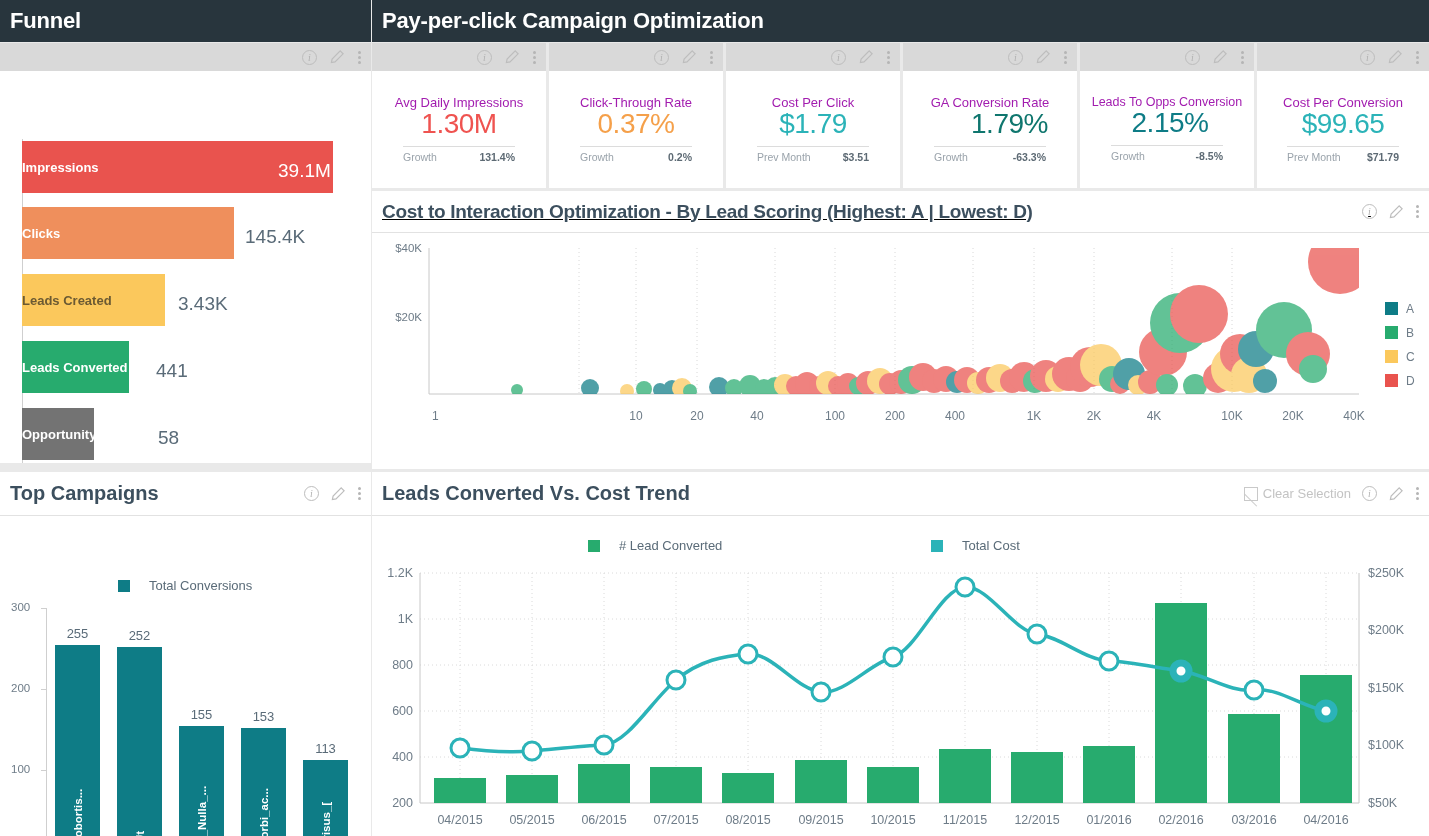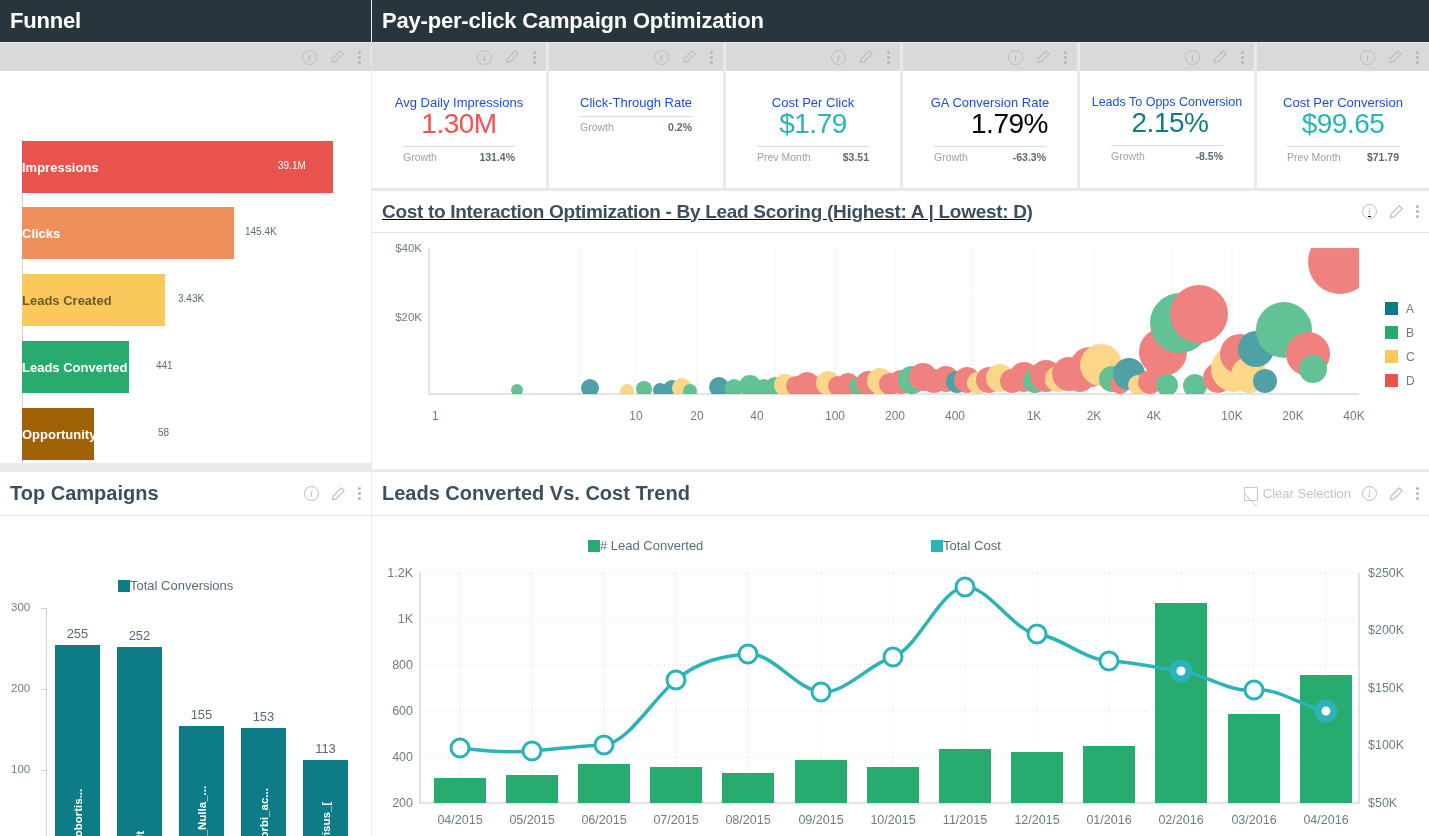--- a/index.html
+++ b/index.html
@@ -48,43 +48,43 @@
     justify-content:center; align-items:center; gap:2px;}
   .ic-dots i { width:3px;height:3px;background:#b5b5b5;border-radius:50%; display:block;}
   .clear-sel { display:flex; align-items:center; gap:5px; color:#c3c3c3; font-size:13px;}
   .ic-clear { width:14px;height:14px; border:1.3px solid #c9c9c9; position:relative;}
   .ic-clear:after { content:""; position:absolute; left:-1px; top:5px; width:18px;
       height:1.3px; background:#c9c9c9; transform:rotate(45deg); transform-origin:left;}
 
   
   .kpi { position:absolute; background:#fff; }
   .kpi .body { text-align:center; padding-top:24px; }
-  .kpi .label { font-size:13px; color:#1d4ed8; }
+  .kpi .label { font-size:13px; color:#a21caf; }
   .kpi .value { font-size:28px; margin-top:-2px; letter-spacing:-0.5px;}
   .kpi .rule { height:1px; background:#dcdcdc; margin:6px auto 0; }
   .kpi .foot { display:flex; justify-content:space-between; margin:4px auto 0;
     font-size:10.5px; color:#9aa3ab; }
   .kpi .foot b { color:#5d6a74; }
 
   
   .funnel-area { position:absolute; }
   .fbar { position:absolute; display:flex; align-items:center; }
   .fbar .blabel { color:#fff; font-size:13px; font-weight:bold; 
      white-space:nowrap; }
-  .fval { position:absolute; font-size:10px; color:#5a6b78; white-space:nowrap;}
+  .fval { position:absolute; font-size:19px; color:#5a6b78; white-space:nowrap;}
   .fval.inside { color:#fff; font-weight:normal;}
   .axis-line { position:absolute; background:#cfcfcf; }
   .tick-lbl { position:absolute; font-size:11.5px; color:#6e7c88; }
 
   
   .tcbar { position:absolute; background:#0e7c86; }
   .tcbar span { position:absolute; left:50%; bottom:8px; transform:translateX(-50%) rotate(-90deg);
     transform-origin:center; white-space:nowrap; color:#fff; font-size:11.5px; font-weight:bold;}
   .tcv { position:absolute; font-size:13px; color:#5a6b78; text-align:center;}
-  .legend-row { position:absolute; display:flex; align-items:center; gap:0; font-size:13px; color:#5a6b78;}
+  .legend-row { position:absolute; display:flex; align-items:center; gap:19px; font-size:13px; color:#5a6b78;}
   .lg-sq { width:12px;height:12px;display:inline-block;}
 
   
   svg.chart { position:absolute; display:block; }
   .gtxt { font-family:"Liberation Sans", sans-serif; fill:#6e7c88; }
 </style>
 </head>
 <body>
 
 <div class="app">
@@ -128,21 +128,21 @@
       <div class="fbar" style="left:22px;top:203px;width:143px;height:52px;background:#fbc85c;">
         <span class="blabel" style="color:#6b5a33;">Leads Created</span>
       </div>
       <div class="fval" style="left:178px;top:222px;">3.43K</div>
 
       <div class="fbar" style="left:22px;top:270px;width:107px;height:52px;background:#27ab6e;">
         <span class="blabel">Leads Converted</span>
       </div>
       <div class="fval" style="left:156px;top:289px;">441</div>
 
-      <div class="fbar" style="left:22px;top:337px;width:72px;height:52px;background:#a16207;">
+      <div class="fbar" style="left:22px;top:337px;width:72px;height:52px;background:#737373;">
         <span class="blabel">Opportunity Won</span>
       </div>
       <div class="fval" style="left:158px;top:356px;">58</div>
 
     </div>
   </div>
 
   <div class="panel" style="left:0;top:472px;width:371px;height:380px;">
     <div class="panel-head white">
       <span class="panel-title">Top Campaigns</span>
@@ -238,20 +238,21 @@
           </svg>
         </span>
       <span class="icon ic-dots">
           <i></i>
           <i></i>
           <i></i>
         </span>
     </div>
     <div class="body">
       <div class="label">Click-Through Rate</div>
+      <div class="value" style="color:#f5a04a;">0.37%</div>
       <div class="rule" style="width:112px;"></div>
       <div class="foot" style="width:112px;">
         <span>Growth</span>
         <b>0.2%</b>
       </div>
     </div>
   </div>
 
   <div class="kpi" style="left:726px;top:43px;width:174px;height:145px;">
     <div class="panel-head">
@@ -287,21 +288,21 @@
           </svg>
         </span>
       <span class="icon ic-dots">
           <i></i>
           <i></i>
           <i></i>
         </span>
     </div>
     <div class="body">
       <div class="label">GA Conversion Rate</div>
-      <div class="value" style="color:#000000;padding-left:39px;">1.79%</div>
+      <div class="value" style="color:#0f766e;padding-left:39px;">1.79%</div>
       <div class="rule" style="width:112px;"></div>
       <div class="foot" style="width:112px;">
         <span>Growth</span>
         <b>-63.3%</b>
       </div>
     </div>
   </div>
 
   <div class="kpi" style="left:1080px;top:43px;width:174px;height:145px;">
     <div class="panel-head">

